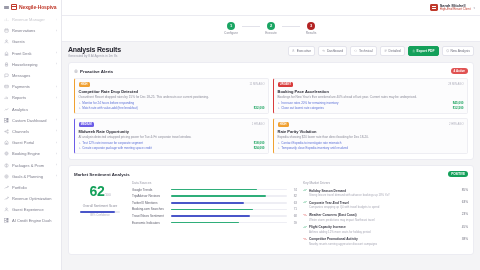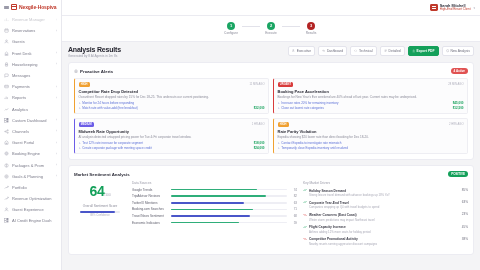--- a/index.html
+++ b/index.html
@@ -572,21 +572,21 @@
       <section class="panel">
         <div class="panel-head">
           <div class="panel-title">Market Sentiment Analysis</div>
           <span class="pill" style="background:#14a05a">POSITIVE</span>
         </div>
 
         <div class="sent-body">
 
           <div class="score-box">
             <div class="score">
-              <span>64</span><span class="of">/100</span>
+              <span>62</span><span class="of">/100</span>
             </div>
             <div class="score-lbl">Overall Sentiment Score</div>
             <div class="score-bar">
                 <i id="conf-fill" style="width: 88%;"></i>
               </div>
             <div class="score-conf">88% Confidence</div>
           </div>
 
           <div class="src-col">
             <div class="col-h">Data Sources</div>

